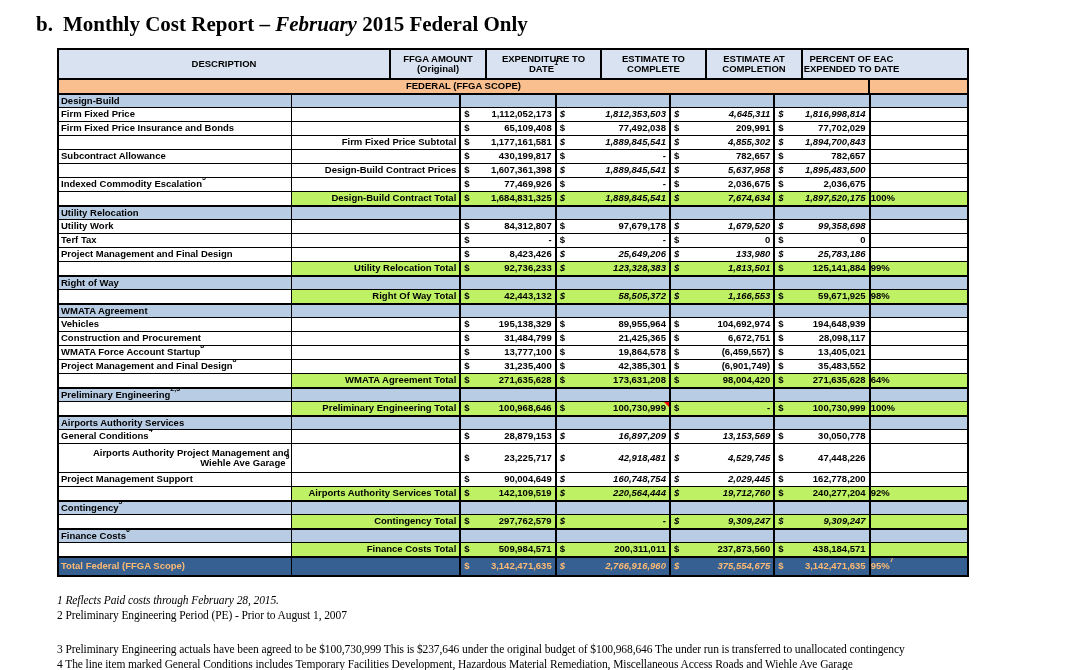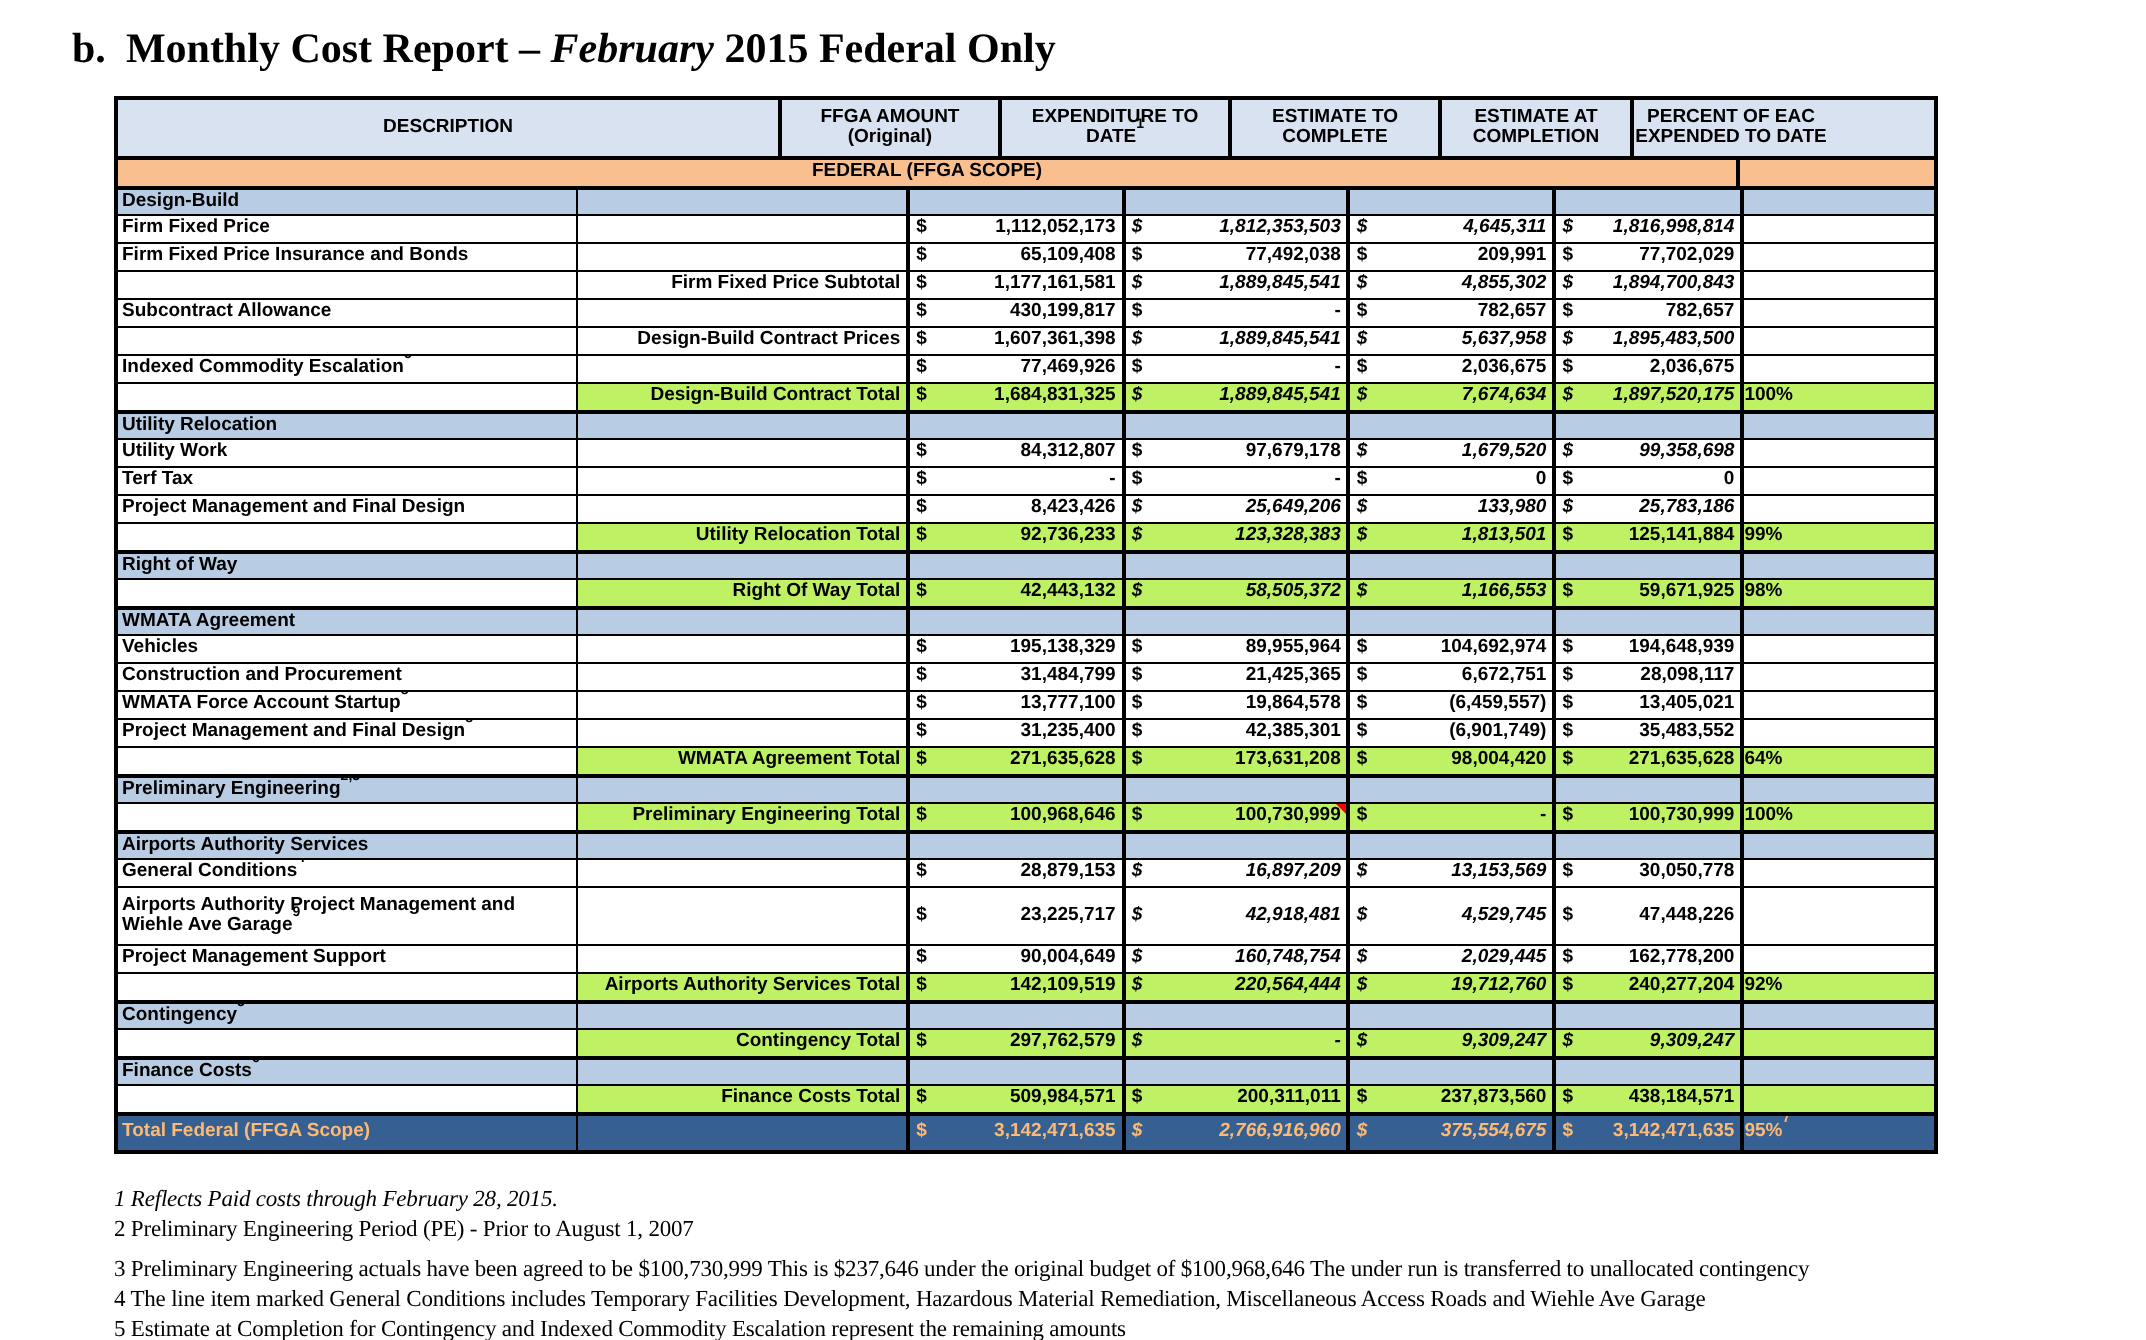--- a/index.html
+++ b/index.html
@@ -42,24 +42,24 @@
   .r-total .d1 { background: #fff; }
   .r-grand { height: 19px; background: #376092; color: #fdba74; border-top: 2px solid #000; }
   .r-tall  { height: 29px; }
 
   .c {
     border-right: 1px solid #000;
     overflow: hidden;
     display: flex; align-items: center;
     font-weight: 700; font-size: 9.5px; line-height: 1.1;
   }
-  .d1 { width: 235px; padding: 0 2px; }
+  .d1 { width: 235px; padding: 0 2px; text-align: right; }
   .d2 { width: 170px; padding: 0 3px; justify-content: flex-end; text-align: right; border-right: 2px solid #000; }
   .money { padding: 0 3px; justify-content: space-between; border-right: 2px solid #000; position: relative; }
-  .m-ffga { width: 110px; }
+  .m-ffga { width: 96px; }
   .m-exp  { width: 115px; }
   .m-etc  { width: 105px; }
   .m-eac  { width: 96px; }
   .pcol   { width: 97px; text-align: center; border-right: none; }
 
   .hc { justify-content: center; text-align: center; white-space: pre-line; }
   .h-desc { width: 332px; border-right: 2px solid #000; }
   .money-h { border-right: 2px solid #000; }
 
   .band-main { width: 811px; justify-content: center; border-right: 2px solid #000; background: #FABF8F; }
@@ -76,21 +76,21 @@
   }
 
   
   .foot {
     position: absolute; left: 57px; top: 594px;
     font-family: "Liberation Serif", serif;
     font-size: 11.5px; letter-spacing: -0.1px;
   }
   .fn { margin-bottom: 3px; white-space: nowrap; }
   .fn.it { font-style: italic; }
-  .foot .fn:nth-child(3) { margin-top: 8px; text-align: right; }
+  .foot .fn:nth-child(3) { margin-top: 22px; text-align: right; }
 </style>
 </head>
 <body>
 
 <div class="title">
   <span class="prefix"><span>b.</span></span><span><span>Monthly Cost Report – </span></span><span class="em"><span>February</span></span><span><span> 2015 Federal Only</span></span>
 </div>
 
 <div class="tbl">
   <div class="r r-head">

